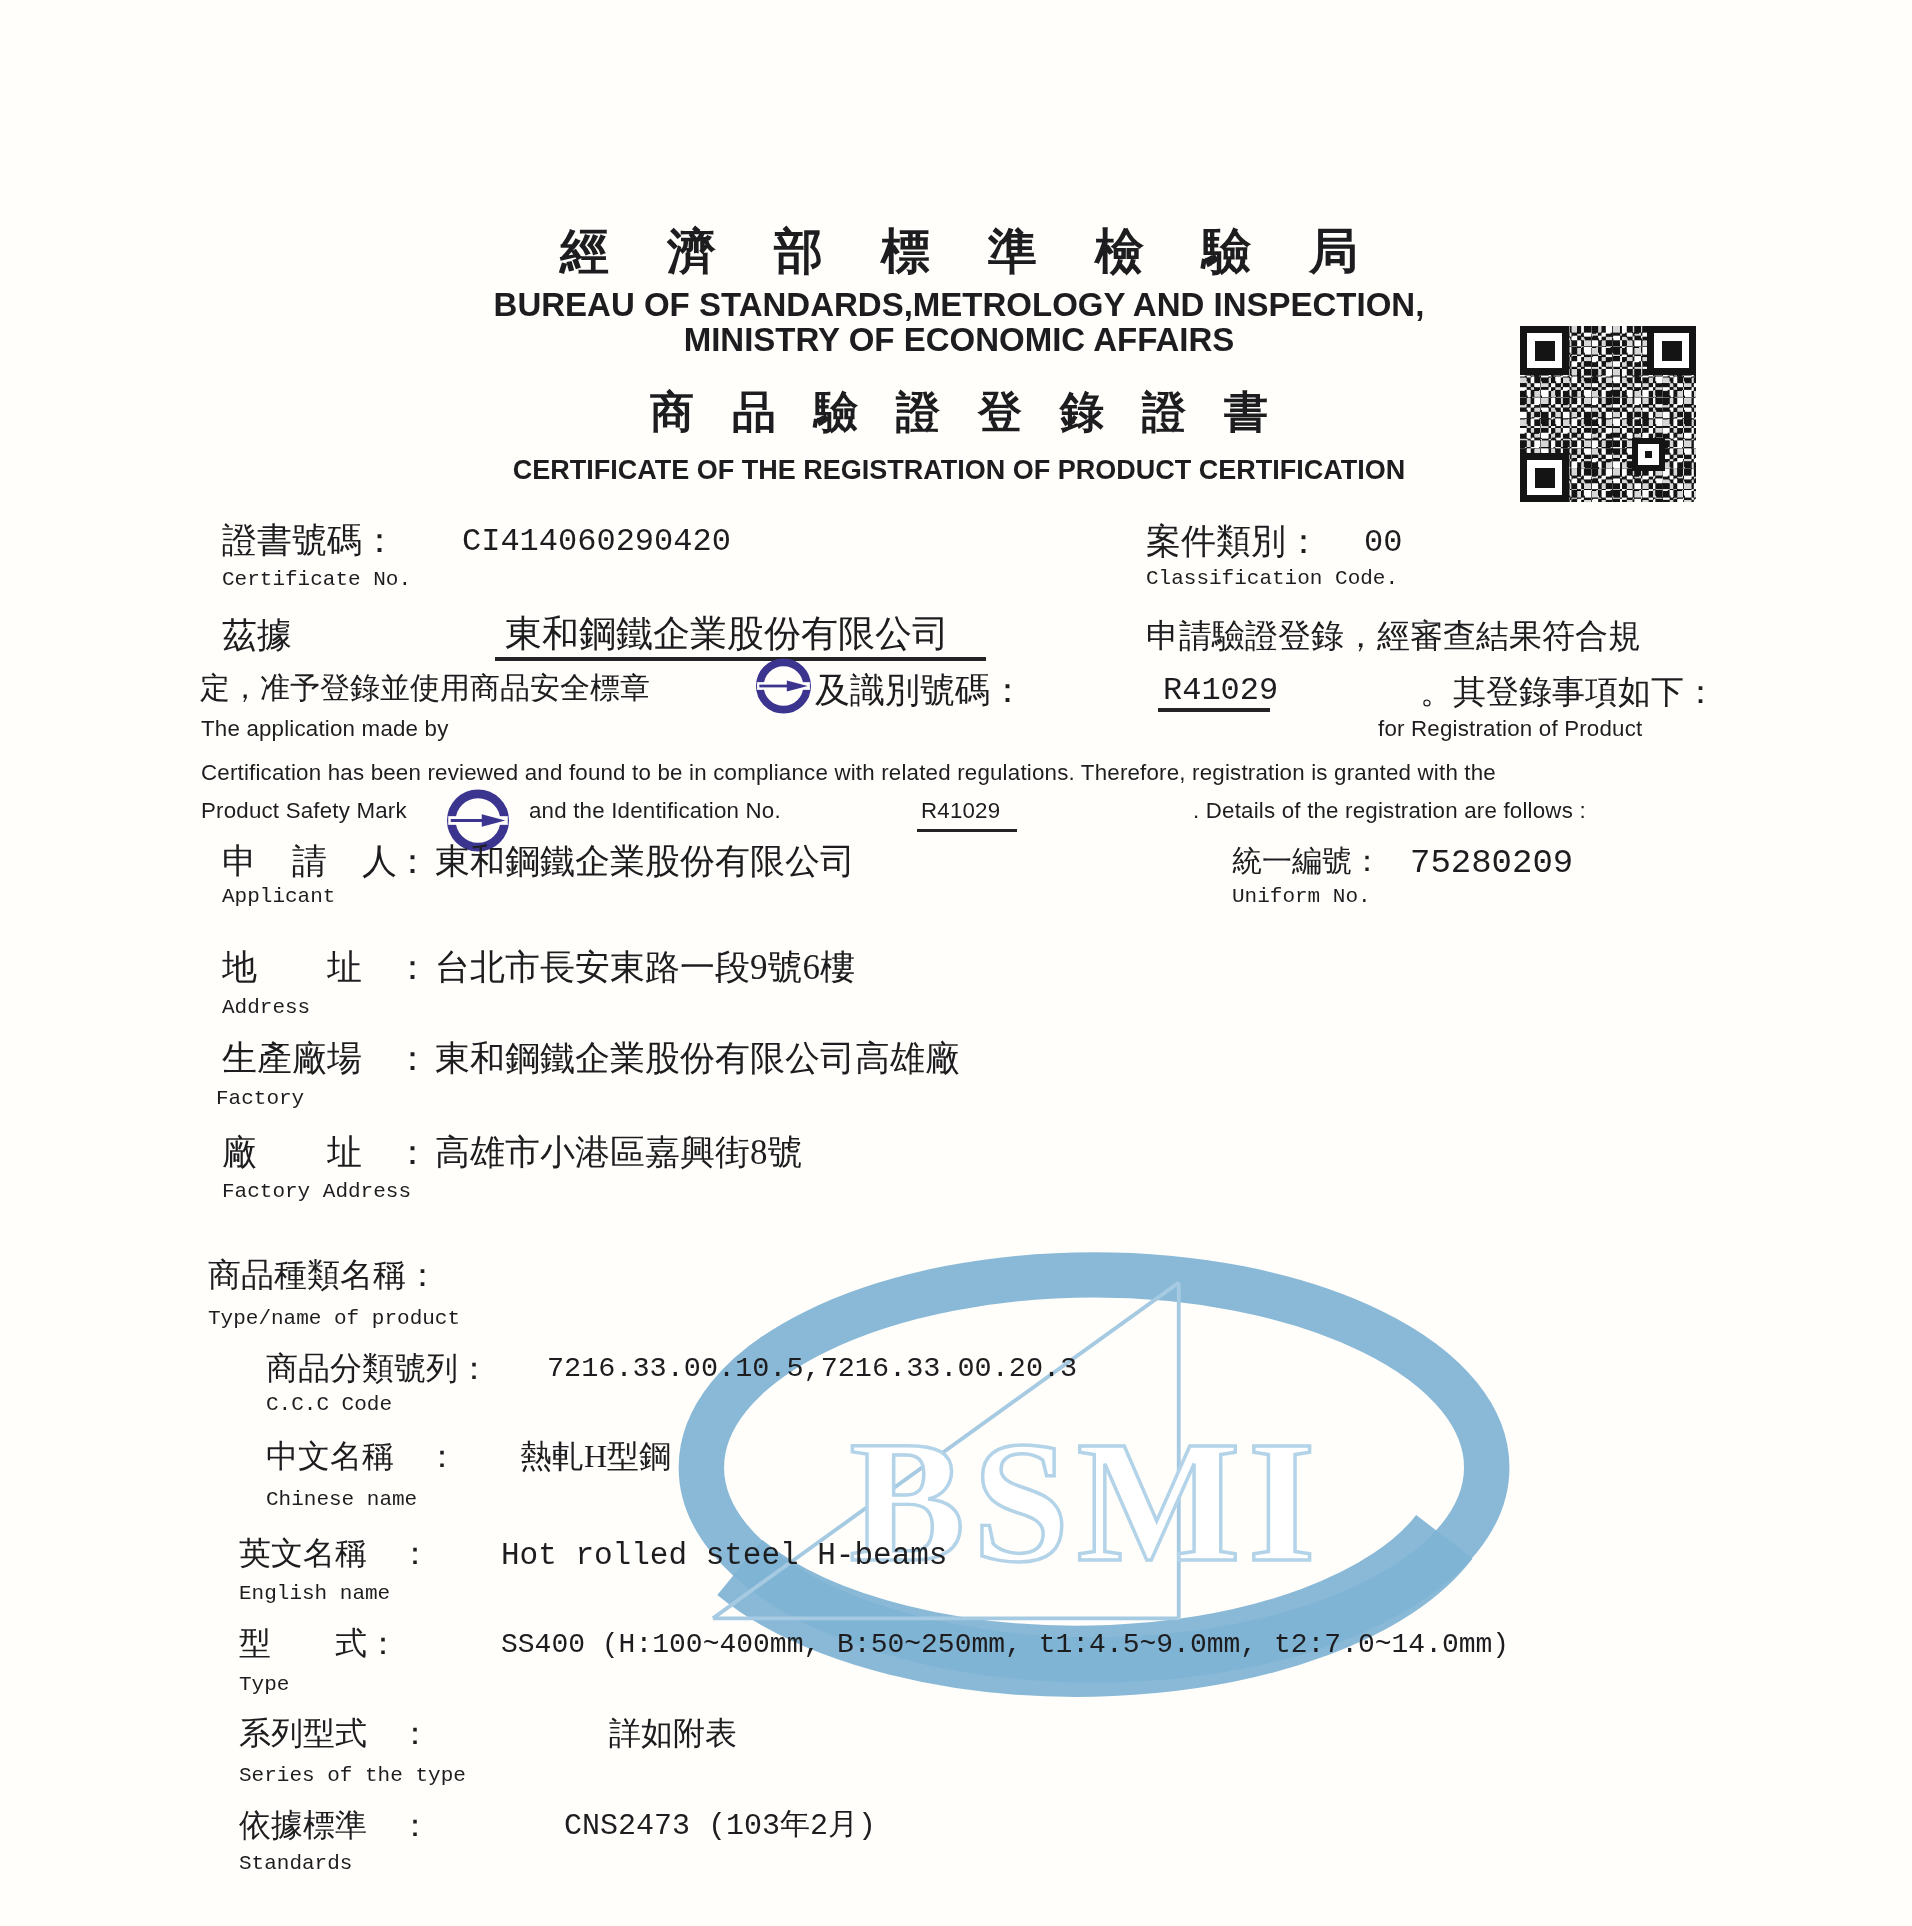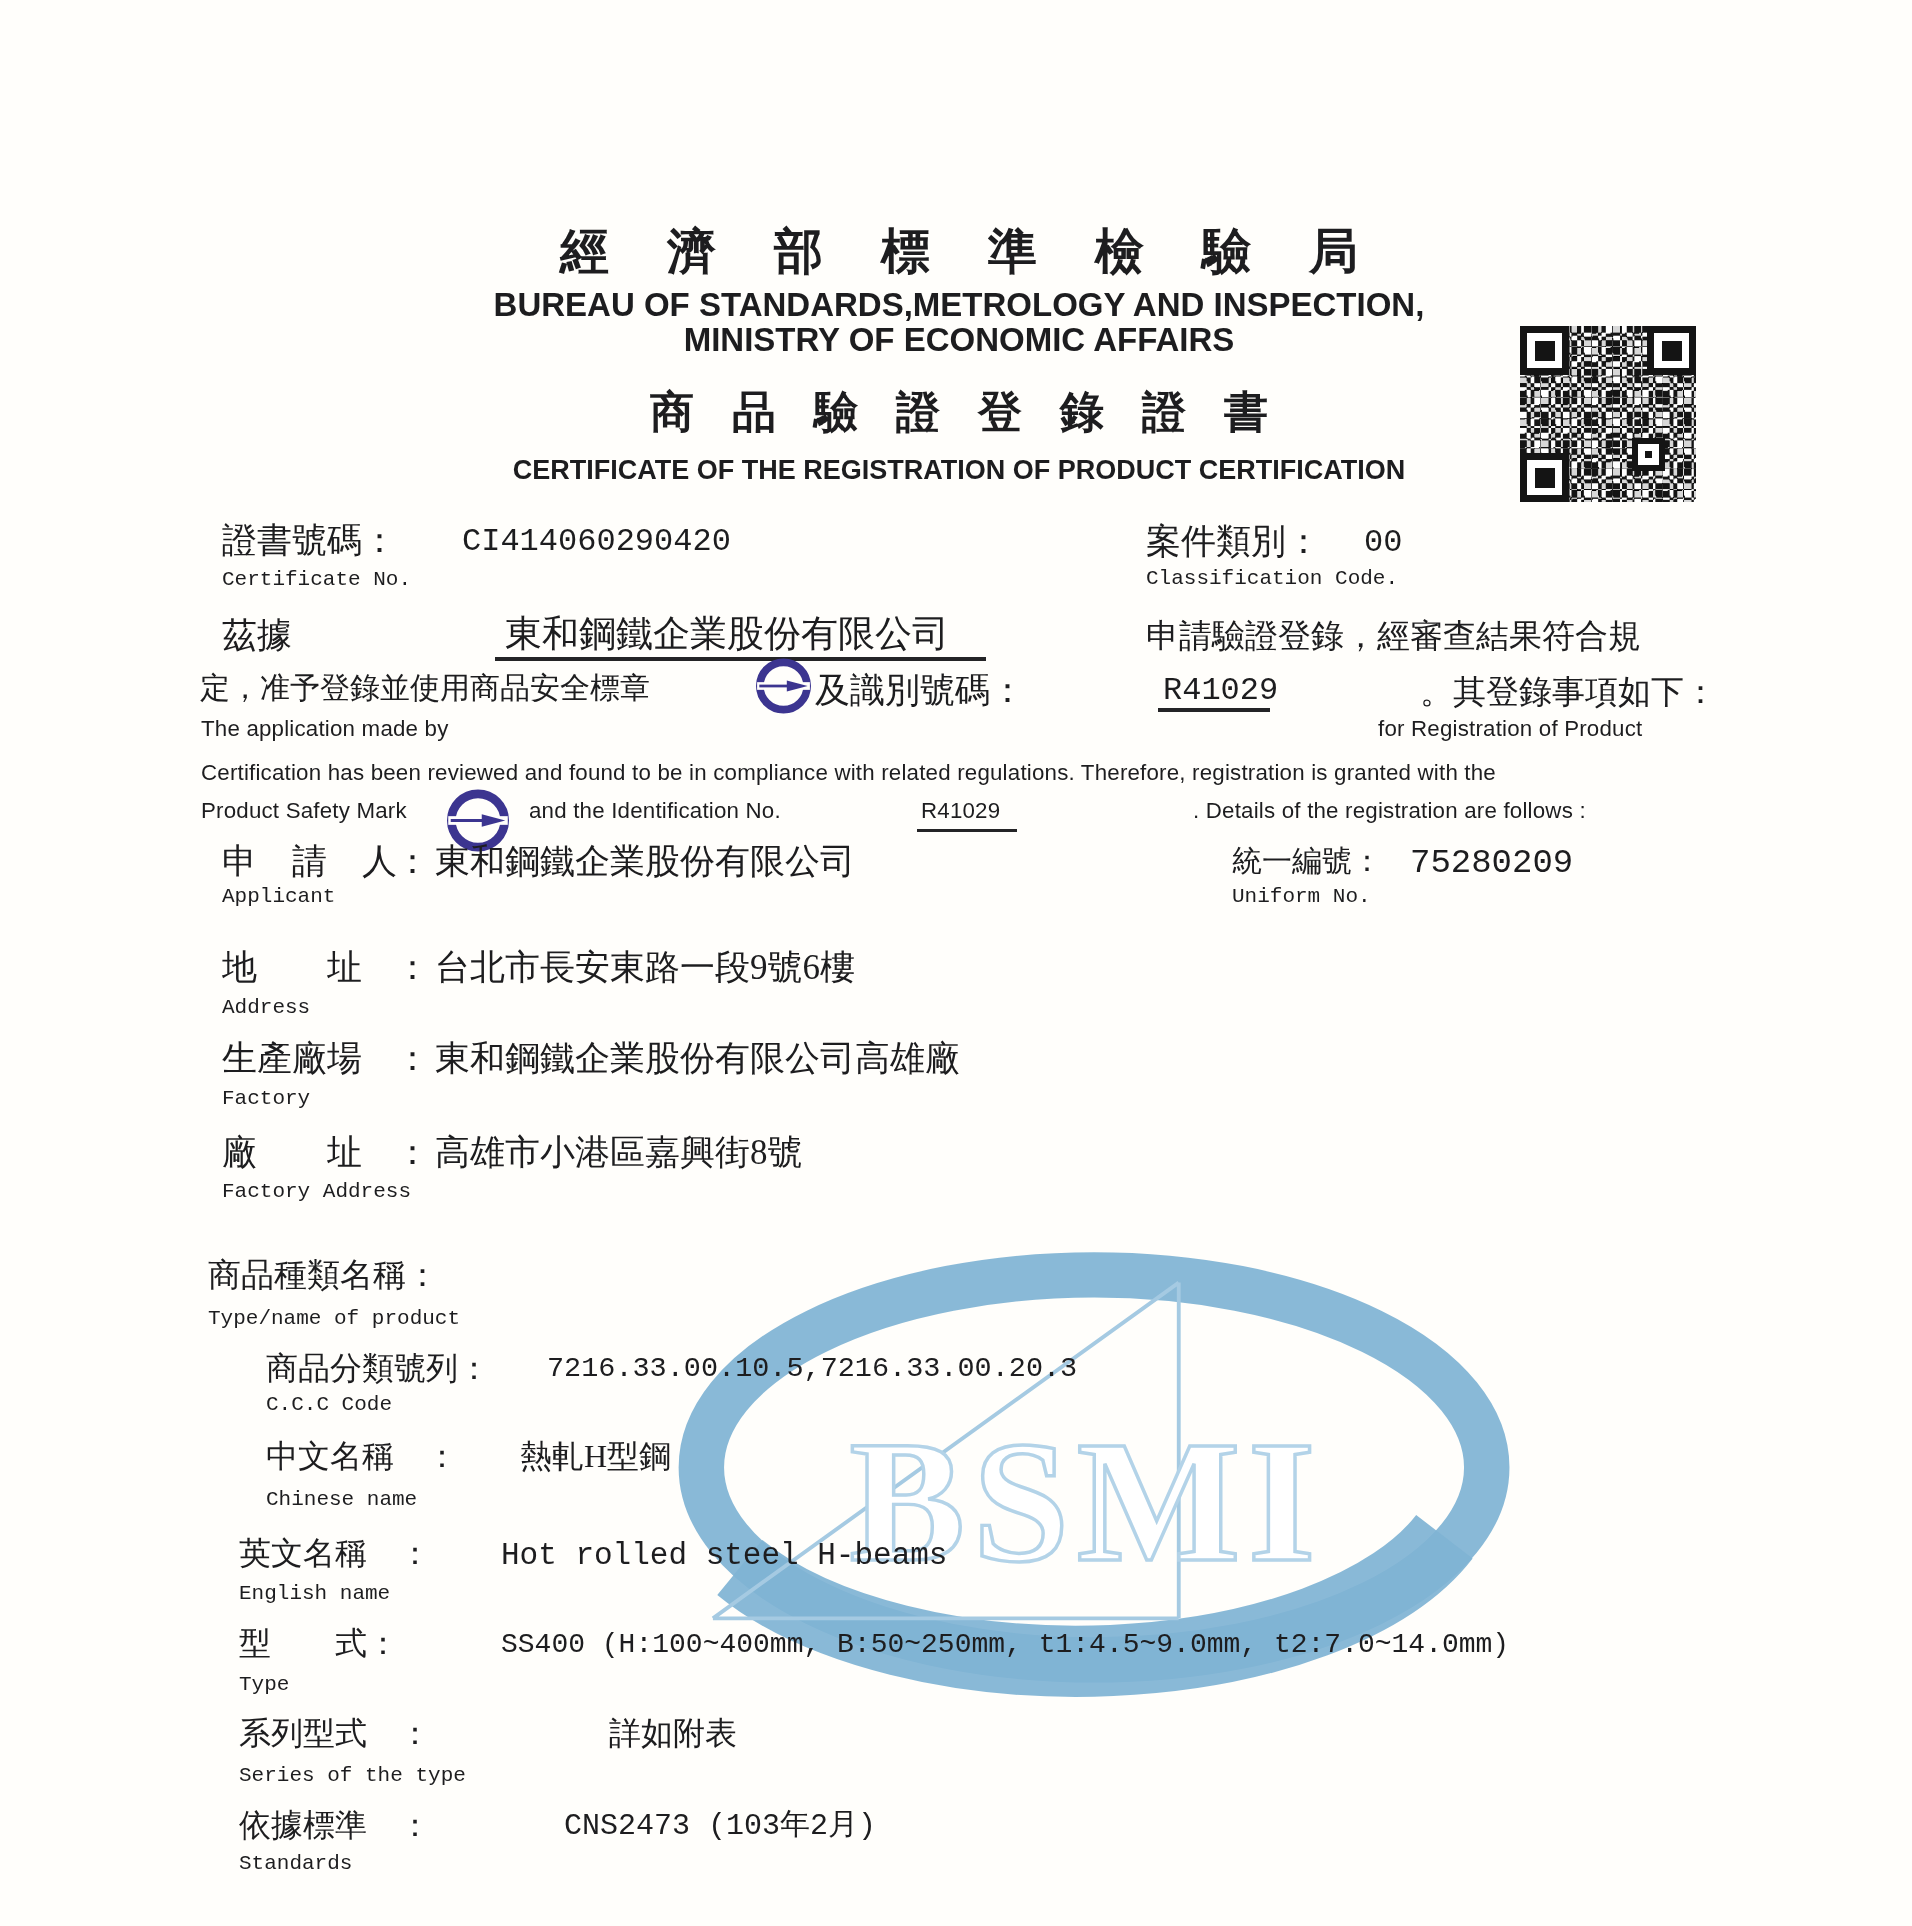--- a/index.html
+++ b/index.html
@@ -122,21 +122,21 @@
   <div class="abs sub" style="left:1232px; top:885px;">Uniform No.</div>
 
   <div class="abs lab" style="left:222px;  top:948px;">地　　址</div>
   <div class="abs lab" style="left:395px; top:948px;">：</div>
   <div class="abs val" style="left:435px; top:948px;">台北市長安東路一段9號6樓</div>
   <div class="abs sub" style="left:222px;  top:996px;">Address</div>
 
   <div class="abs lab" style="left:222px;  top:1039px;">生產廠場</div>
   <div class="abs lab" style="left:395px; top:1039px;">：</div>
   <div class="abs val" style="left:435px; top:1039px;">東和鋼鐵企業股份有限公司高雄廠</div>
-  <div class="abs sub" style="left:222px;  top:1087px;text-align:right;">Factory</div>
+  <div class="abs sub" style="left:216px;  top:1087px;text-align:right;">Factory</div>
 
   <div class="abs lab" style="left:222px;  top:1133px;">廠　　址</div>
   <div class="abs lab" style="left:395px; top:1133px;">：</div>
   <div class="abs val" style="left:435px; top:1133px;">高雄市小港區嘉興街8號</div>
   <div class="abs sub" style="left:222px;  top:1180px;">Factory Address</div>
 
   <div class="abs lab" style="left:208px;  top:1257px; font-size:33px;">商品種類名稱：</div>
   <div class="abs sub" style="left:208px;  top:1307px;">Type/name of product</div>
 
   <div class="abs lab" style="left:266px;  top:1350px; font-size:32px;">商品分類號列：</div>

